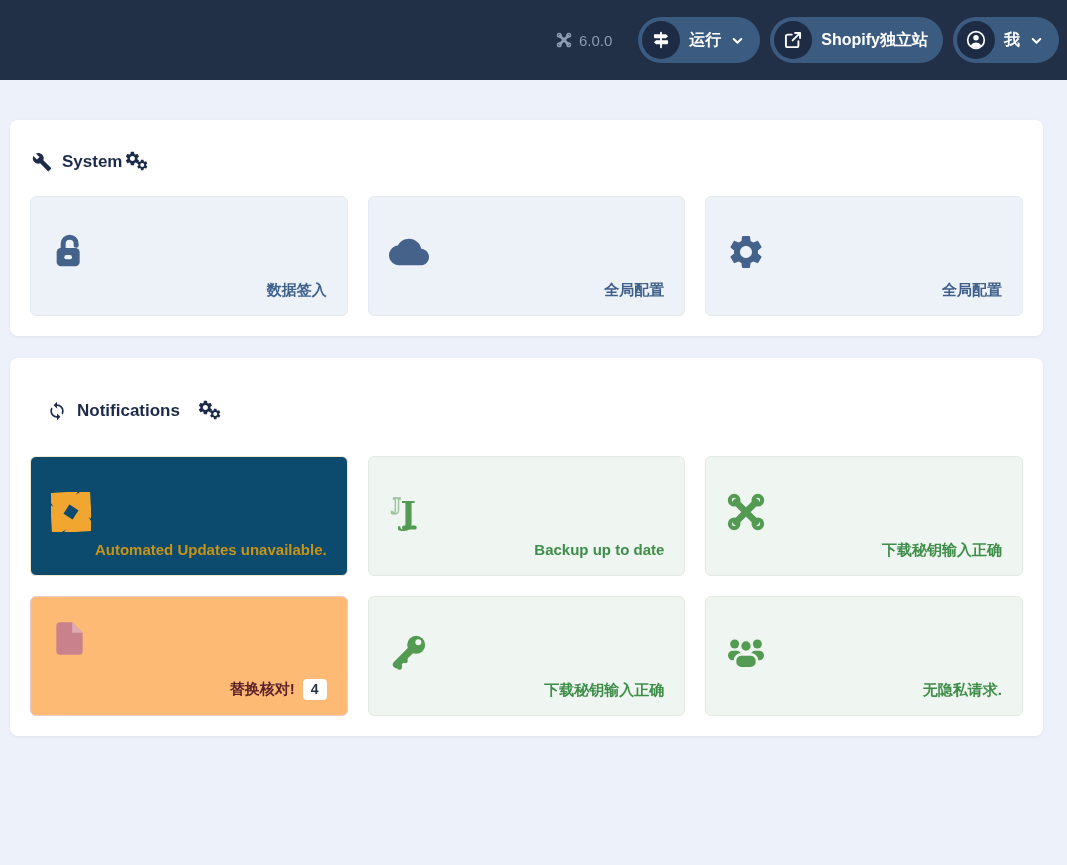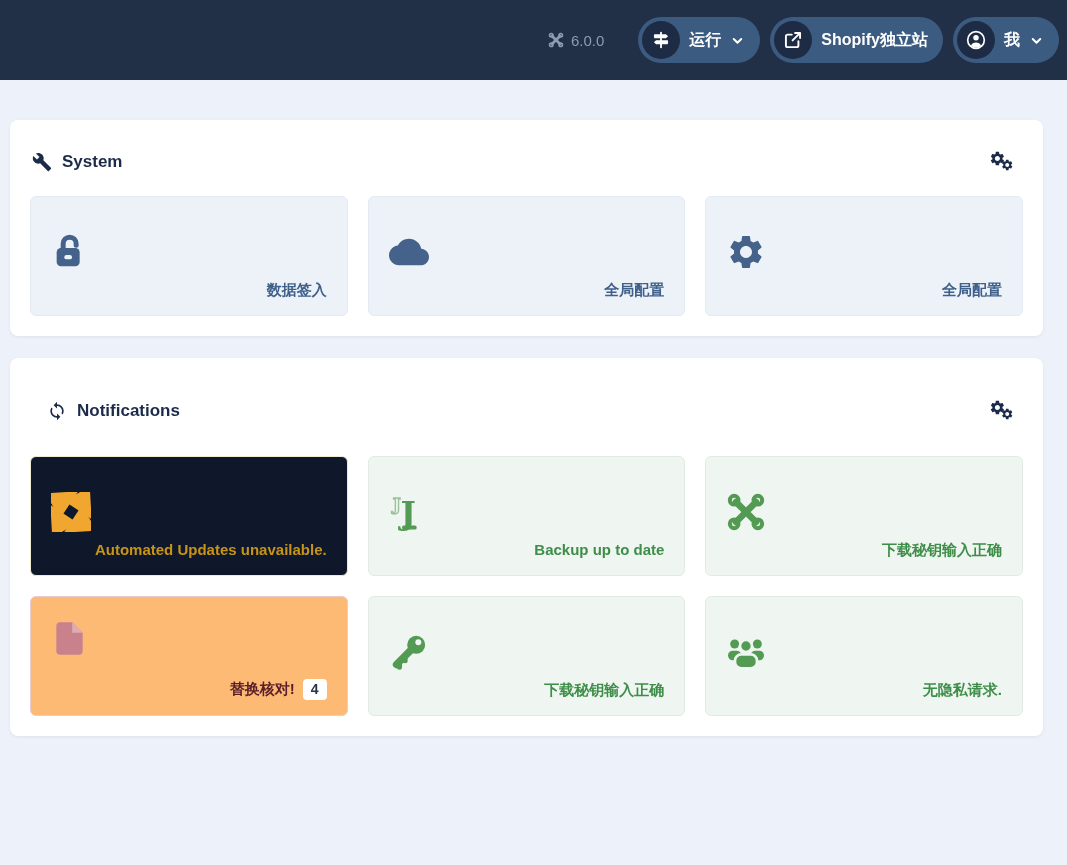--- a/index.html
+++ b/index.html
@@ -11,21 +11,21 @@
   }
 
   
   .topbar {
     height:80px; background:#212f47;
     display:flex; align-items:center; justify-content:flex-end;
     padding-right:8px; gap:10px;
   }
   .version {
     display:flex; align-items:center; gap:7px;
-    color:#8e9cb2; font-size:15px; margin-right:24px;
+    color:#8e9cb2; font-size:15px; margin-right:16px;
   }
   .version .ico { width:16px; height:16px; display:inline-flex; color:#8e9cb2; }
   .pill {
     display:flex; align-items:center; gap:9px;
     background:#3c5b80; border:none; border-radius:24px;
     height:46px; padding:0 15px 0 4px; cursor:pointer;
   }
   .icon-circle {
     width:38px; height:38px; border-radius:50%; background:#1e2b44;
     display:flex; align-items:center; justify-content:center; color:#ffffff;
@@ -35,21 +35,21 @@
   .pill-label { color:#fff; font-size:16px; font-weight:bold; white-space:nowrap; }
   .chev { width:15px; height:15px; display:inline-flex; color:#fff; }
 
   
   .content { margin:40px 24px 0 10px; }
   .panel {
     background:#ffffff; border-radius:8px; margin-bottom:22px;
     box-shadow:0 1px 3px rgba(30,45,80,0.08); overflow:hidden;
   }
   .panel-header {
-    display:flex; align-items:center; justify-content:space-between;
+    display:flex; align-items:center; 
     padding:28px 24px 20px 22px;
   }
   .panel-title {
     display:flex; align-items:center; gap:10px;
     color:#1c2b4a; font-size:17px; font-weight:bold;
   }
   .panel-title .ico { width:20px; height:20px; display:inline-flex; color:#1c2b4a; }
   .panel-options {
     background:none; border:none; padding:2px; cursor:pointer;
     color:#1c2b4a; display:flex;
@@ -68,21 +68,21 @@
   .card-icon { height:42px; display:flex; align-items:flex-end; color:var(--icon); }
   .card-icon .ico { width:40px; height:40px; display:inline-flex; }
   .card-label { font-size:15px; font-weight:bold; display:flex; align-items:center; line-height:1.25;justify-content:flex-end; }
   .badge {
     display:inline-block; background:#ffffff; color:#27334e;
     border-radius:4px; padding:2px 8px; margin-left:8px;
     font-size:14px; font-weight:bold;
   }
 
   .card.default { background:#edf2f9; border-color:#e4eaf4; color:#40608c; --icon:#45638a; }
-  .card.warning { background:#0f172a; border-color:#f2ebd2; color:#c79418; --icon:#f0a62f; }
+  .card.warning { background:#0c4a6e; border-color:#f2ebd2; color:#c79418; --icon:#f0a62f; }
   .card.success { background:#eff5f0; border-color:#e1ebe2; color:#3e8e49; --icon:#539a52; }
   .card.danger  { background:#fdba74; border-color:#ecc9cd; color:#5a1f28;gap:21px; --icon:#c9818c; }
 
   .ico svg { width:100%; height:100%; display:block; }
 </style>
 </head>
 <body>
 
 <header class="topbar">
   <span class="version">

